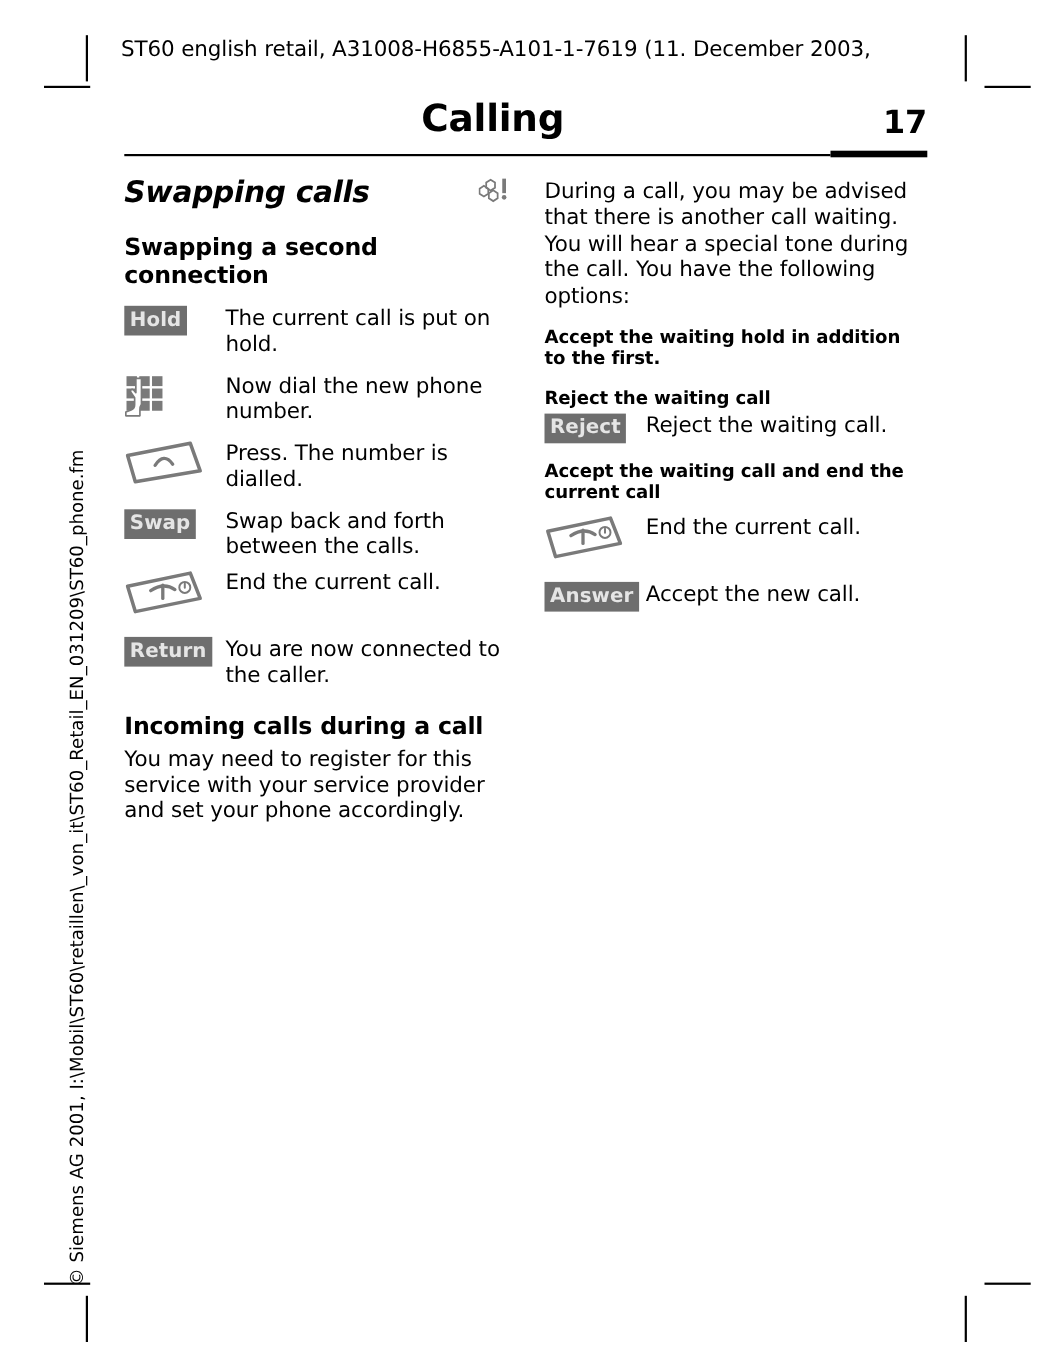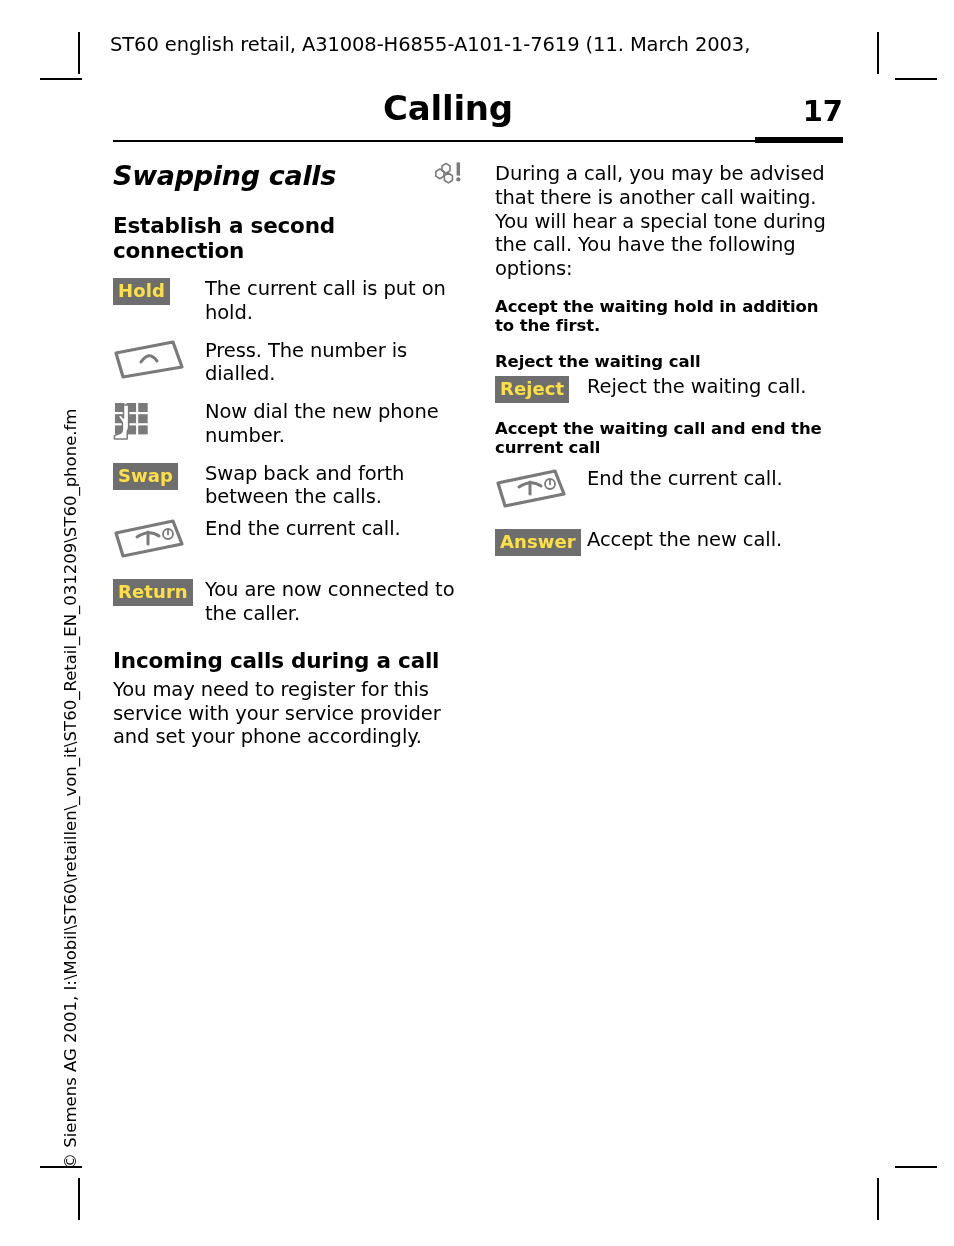--- a/index.html
+++ b/index.html
@@ -157,21 +157,21 @@
     flex: 1;
     font-size: 19.5px;
     line-height: 1.22;
     letter-spacing: -0.1px;
   }
 
   
   .softkey {
     display: inline-block;
     background: #6e6e6e;
-    color: #fde047;
+    color: #e5e5e5;
     font-size: 18px;
     font-weight: bold;
     line-height: 1;
     padding: 4px 5px 5px 5px;
     letter-spacing: 0.1px;
     white-space: nowrap;
   }
 
   
   .icon { display: block; }
@@ -187,21 +187,21 @@
 
 <div class="crop crop-v cm-tl-v"></div>
 <div class="crop crop-h cm-tl-h"></div>
 <div class="crop crop-v cm-tr-v"></div>
 <div class="crop crop-h cm-tr-h"></div>
 <div class="crop crop-v cm-bl-v"></div>
 <div class="crop crop-h cm-bl-h"></div>
 <div class="crop crop-v cm-br-v"></div>
 <div class="crop crop-h cm-br-h"></div>
 
-<div class="doc-header">ST60 english retail, A31008-H6855-A101-1-7619 (11. March 2003,</div>
+<div class="doc-header">ST60 english retail, A31008-H6855-A101-1-7619 (11. December 2003,</div>
 
 <div class="spine-note">© Siemens AG 2001, I:\Mobil\ST60\retaillen\_von_it\ST60_Retail_EN_031209\ST60_phone.fm</div>
 
 <div class="title-band">
   <div class="page-title">Calling</div>
   <div class="page-number">17</div>
 </div>
 <div class="rule-thin"></div>
 <div class="rule-thick"></div>
 
@@ -215,39 +215,27 @@
           <polygon points="7,6 11,3.4 15,6 15,10.6 11,13.2 7,10.6"></polygon>
           <polygon points="0.9,11.5 4.9,8.9 8.9,11.5 8.9,16.1 4.9,18.7 0.9,16.1"></polygon>
           <polygon points="9.4,15.6 13.4,13 17.4,15.6 17.4,20.2 13.4,22.8 9.4,20.2"></polygon>
         </g>
         <rect x="21.6" y="2.4" width="3.4" height="13.2" fill="#7a7a7a"></rect>
         <circle cx="23.3" cy="19.4" r="2.1" fill="#7a7a7a"></circle>
       </svg>
     </span>
   </div>
 
-  <h2 class="sub first">Establish a second connection</h2>
+  <h2 class="sub first">Swapping a second connection</h2>
 
   <div class="drow">
     <div class="gutter">
       <span class="softkey">Hold</span>
     </div>
     <div class="desc">The current call is put on hold.</div>
-  </div>
-
-  <div class="drow">
-    <div class="gutter">
-      <span class="icon">
-        <svg width="72" height="42" viewBox="0 0 72 42" aria-hidden="true">
-          <polygon points="3,13 60,2 69,27 10,37" fill="none" stroke="#7a7a7a" stroke-width="3.2" stroke-linejoin="round"></polygon>
-          <path d="M28 22 Q36 10 44 21" fill="none" stroke="#7a7a7a" stroke-width="3" stroke-linecap="round"></path>
-        </svg>
-      </span>
-    </div>
-    <div class="desc">Press. The number is dialled.</div>
   </div>
 
   <div class="drow">
     <div class="gutter">
       <span class="icon">
         <svg width="38" height="40" viewBox="0 0 38 40" aria-hidden="true">
           <g fill="#7a7a7a">
             <rect x="2" y="2" width="9.5" height="9"></rect>
             <rect x="13.6" y="2" width="9.5" height="9"></rect>
             <rect x="25.2" y="2" width="9.5" height="9"></rect>
@@ -260,20 +248,32 @@
           </g>
           <path d="M10.5 4 L10.5 17 L8.4 14.6 Q7.2 13.4 6.1 14.4 Q5.1 15.4 6.1 16.7 L9.4 21.6 L9.4 28 Q9.4 31.6 6.2 32.8 L1.4 34.6 L1.4 38 L14.2 38 L14.2 32.6 Q14.2 29.4 15.6 27.4 L15.6 4 Z" fill="#ffffff" stroke="#7a7a7a" stroke-width="1.5" stroke-linejoin="round"></path>
         </svg>
       </span>
     </div>
     <div class="desc">Now dial the new phone number.</div>
   </div>
 
   <div class="drow">
     <div class="gutter">
+      <span class="icon">
+        <svg width="72" height="42" viewBox="0 0 72 42" aria-hidden="true">
+          <polygon points="3,13 60,2 69,27 10,37" fill="none" stroke="#7a7a7a" stroke-width="3.2" stroke-linejoin="round"></polygon>
+          <path d="M28 22 Q36 10 44 21" fill="none" stroke="#7a7a7a" stroke-width="3" stroke-linecap="round"></path>
+        </svg>
+      </span>
+    </div>
+    <div class="desc">Press. The number is dialled.</div>
+  </div>
+
+  <div class="drow">
+    <div class="gutter">
       <span class="softkey">Swap</span>
     </div>
     <div class="desc">Swap back and forth between the calls.</div>
   </div>
 
 
   <div class="drow" style="margin-top:8px">
     <div class="gutter">
       <span class="icon">
         <svg width="72" height="42" viewBox="0 0 72 42" aria-hidden="true">

